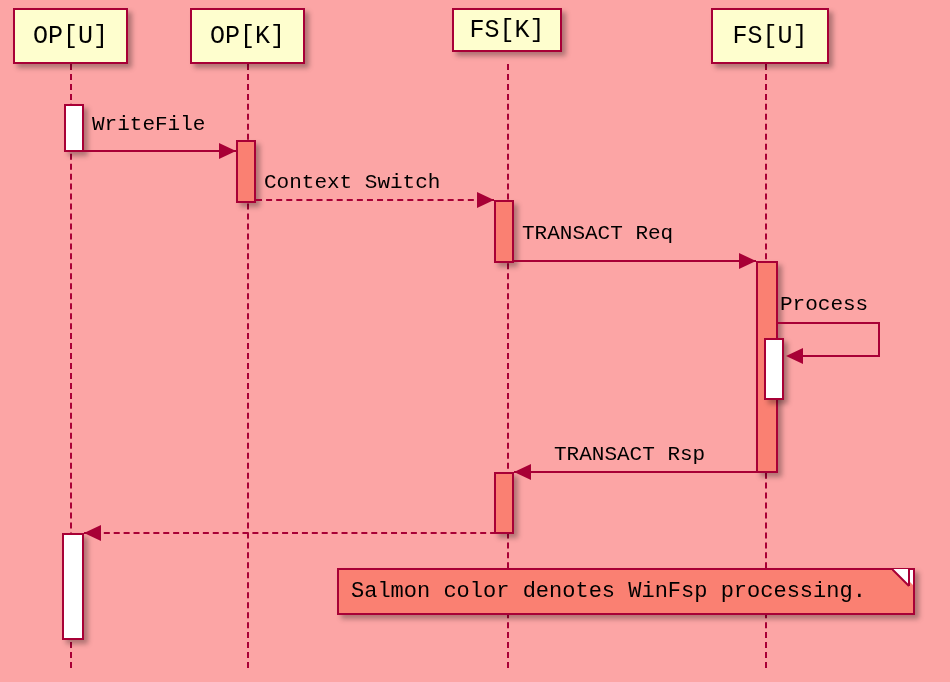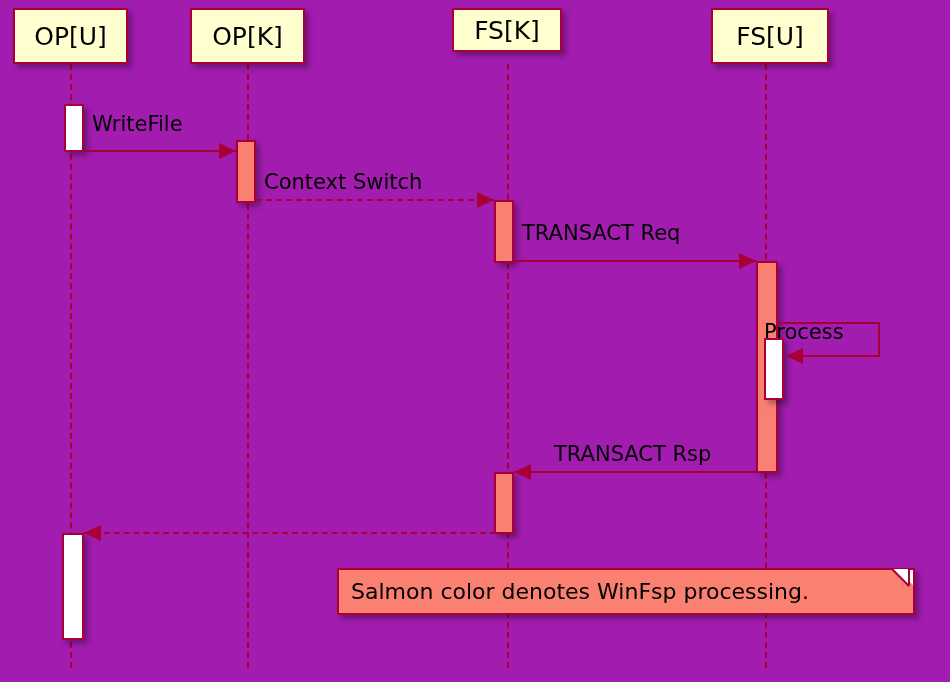--- a/index.html
+++ b/index.html
@@ -8,22 +8,23 @@
     padding: 0;
     background: #FFFFFF;
   }
   body {
     font-family: "DejaVu Sans", sans-serif;
   }
   #canvas {
     position: relative;
     width: 950px;
     height: 682px;
-    background: #a21caf;
+    background: #fca5a5;
     overflow: hidden;
+    font-family: Liberation Mono, monospace;
   }
   
   .participant {
     position: absolute;
     box-sizing: border-box;
     background: #FEFECE;
     border: 2px solid #A80036;
     box-shadow: 4px 4px 5px rgba(0,0,0,0.30);
     display: flex;
     align-items: center;
@@ -172,21 +173,21 @@
   <div class="msg-label" style="left:264px; top:172px;">Context Switch</div>
 
   <div class="msg-line" style="left:514px; top:260px; width:242px;"></div>
   <div class="arrow-head arrow-right" style="left:739px; top:253px;"></div>
   <div class="msg-label" style="left:522px; top:223px;">TRANSACT Req</div>
 
   <div class="self-seg self-top" style="left:778px; top:322px; width:102px;"></div>
   <div class="self-seg self-right" style="left:878px; top:322px; height:34px;"></div>
   <div class="self-seg self-bottom" style="left:795px; top:355px; width:85px;"></div>
   <div class="arrow-head arrow-left" style="left:786px; top:348px; z-index:6;"></div>
-  <div class="msg-label" style="left:764px; top:294px;margin-top:28px;">Process</div>
+  <div class="msg-label" style="left:780px; top:294px;">Process</div>
 
   <div class="msg-line" style="left:514px; top:471px; width:254px;"></div>
   <div class="arrow-head arrow-left" style="left:514px; top:464px;"></div>
   <div class="msg-label" style="left:554px; top:444px;text-align:right;">TRANSACT Rsp</div>
 
   <div class="msg-line dashed" style="left:84px; top:532px; width:422px;"></div>
   <div class="arrow-head arrow-left" style="left:84px; top:525px;"></div>
 
   <div class="note" style="left:337px; top:568px; width:578px; height:47px;">
     <span class="note-text">Salmon color denotes WinFsp processing.</span>

